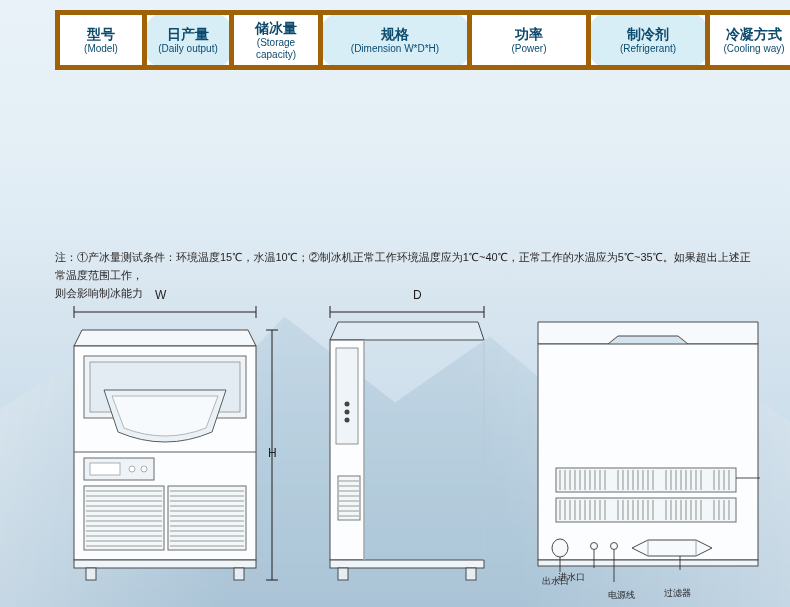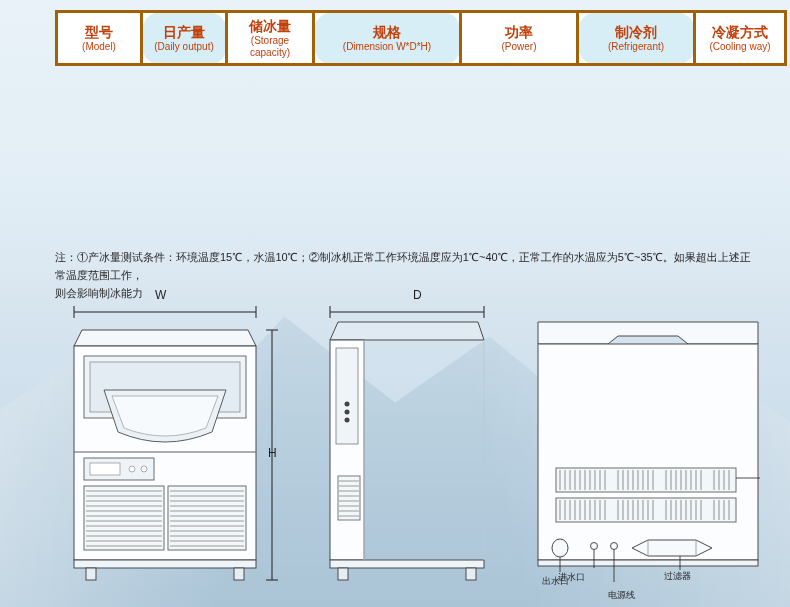--- a/index.html
+++ b/index.html
@@ -54,23 +54,23 @@
     top: 10px;
     width: 680px;
   }
   table.spec {
     border-collapse: collapse;
     width: 680px;
     background: #fff;
     table-layout: fixed;
   }
   table.spec th, table.spec td {
-    border: 3px solid #a16207;
+    border: 5px solid #a16207;
     vertical-align: middle;
-    color: #c2410c;
+    color: #0c4a6e;
   }
   table.spec thead th {
     height: 44px;
     padding: 3px 2px;
     font-weight: normal;
   }
   .hdr-cn {
     font-size: 14px;
     font-weight: bold;
     line-height: 17px;
@@ -373,17 +373,17 @@
       <line x1="86" y1="250" x2="86" y2="282" stroke="#231f20" stroke-width="0.8"></line>
 
       <path d="M104 248 L120 240 L168 240 L184 248 L168 256 L120 256 Z" fill="#f6fafc" stroke="#4a4a4a" stroke-width="1"></path>
       <line x1="120" y1="240" x2="120" y2="256" stroke="#8f8f8f" stroke-width="0.8"></line>
       <line x1="168" y1="240" x2="168" y2="256" stroke="#8f8f8f" stroke-width="0.8"></line>
       <line x1="152" y1="256" x2="152" y2="270" stroke="#231f20" stroke-width="0.8"></line>
     </svg>
     <div class="cap" style="left:793px;top:184px;">通风窗</div>
     <div class="cap" style="left:542px;top:287px;">出水口</div>
     <div class="cap" style="left:558px;top:283px;">进水口</div>
-    <div class="cap" style="left:664px;top:282px;">过滤器</div>
+    <div class="cap" style="left:664px;top:299px;">过滤器</div>
     <div class="cap" style="left:596px;top:301px;margin-left:12px;">电源线</div>
 
   </div>
 </div>
 
 </body></html>

